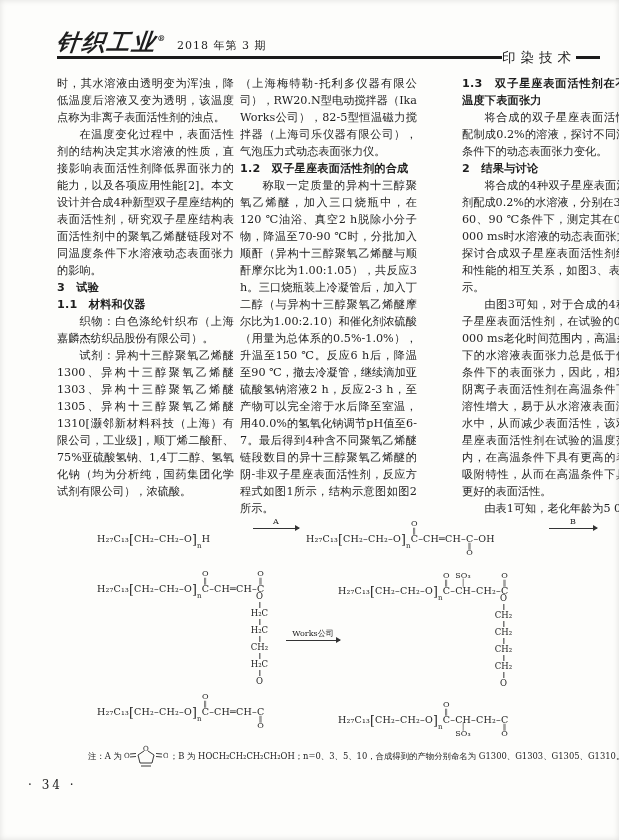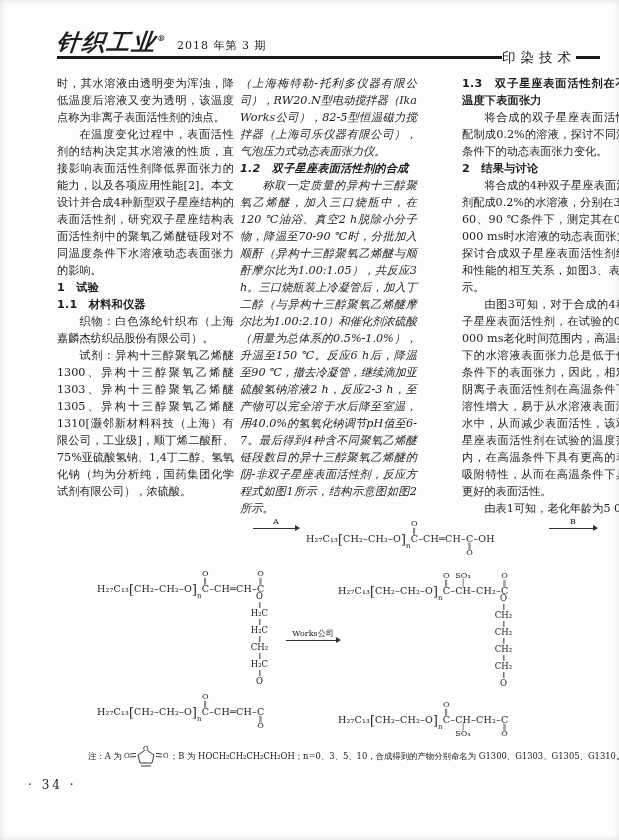--- a/index.html
+++ b/index.html
@@ -69,43 +69,46 @@
   </div>
   <div class="header-rule">
     <div class="rule-seg rule-long"></div>
     <span class="section-label">印染技术</span>
     <div class="rule-seg rule-short"></div>
   </div>
 
   <div class="col" style="left:57px;">
     <p>时，其水溶液由透明变为浑浊，降低温度后溶液又变为透明，该温度点称为非离子表面活性剂的浊点。</p>
     <p class="ind">在温度变化过程中，表面活性剂的结构决定其水溶液的性质，直接影响表面活性剂降低界面张力的能力，以及各项应用性能[2]。本文设计并合成4种新型双子星座结构的表面活性剂，研究双子星座结构表面活性剂中的聚氧乙烯醚链段对不同温度条件下水溶液动态表面张力的影响。</p>
-    <p class="hd">1　试验</p>
+    <p class="hd">3　试验</p>
     <p class="hd">1.1　材料和仪器</p>
     <p class="ind">织物：白色涤纶针织布（上海嘉麟杰纺织品股份有限公司）。</p>
     <p class="ind">试剂：异构十三醇聚氧乙烯醚1300、异构十三醇聚氧乙烯醚1303、异构十三醇聚氧乙烯醚1305、异构十三醇聚氧乙烯醚1310[灏邻新材料科技（上海）有限公司，工业级]，顺丁烯二酸酐、75%亚硫酸氢钠、1,4丁二醇、氢氧化钠（均为分析纯，国药集团化学试剂有限公司），浓硫酸。</p>
   </div>
 
-  <div class="col" style="left:240px;font-style:italic;">
+  <div class="col" style="left:240px;">
     <p>（上海梅特勒-托利多仪器有限公司），RW20.N型电动搅拌器（Ika Works公司），82-5型恒温磁力搅拌器（上海司乐仪器有限公司），气泡压力式动态表面张力仪。</p>
     <p class="hd">1.2　双子星座表面活性剂的合成</p>
     <p class="ind">称取一定质量的异构十三醇聚氧乙烯醚，加入三口烧瓶中，在120 ℃油浴、真空2 h脱除小分子物，降温至70-90 ℃时，分批加入顺酐（异构十三醇聚氧乙烯醚与顺酐摩尔比为1.00:1.05），共反应3 h。三口烧瓶装上冷凝管后，加入丁二醇（与异构十三醇聚氧乙烯醚摩尔比为1.00:2.10）和催化剂浓硫酸（用量为总体系的0.5%-1.0%），升温至150 ℃。反应6 h后，降温至90 ℃，撤去冷凝管，继续滴加亚硫酸氢钠溶液2 h，反应2-3 h，至产物可以完全溶于水后降至室温，用40.0%的氢氧化钠调节pH值至6-7。最后得到4种含不同聚氧乙烯醚链段数目的异十三醇聚氧乙烯醚的阴-非双子星座表面活性剂，反应方程式如图1所示，结构示意图如图2所示。</p>
   </div>
 
   <div class="col" style="left:419px;margin-left:43px;">
     <p class="hd">1.3　双子星座表面活性剂在不同温度下表面张力</p>
     <p class="ind">将合成的双子星座表面活性剂配制成0.2%的溶液，探讨不同温度条件下的动态表面张力变化。</p>
     <p class="hd">2　结果与讨论</p>
     <p class="ind">将合成的4种双子星座表面活性剂配成0.2%的水溶液，分别在30、60、90 ℃条件下，测定其在0-50 000 ms时水溶液的动态表面张力，探讨合成双子星座表面活性剂结构和性能的相互关系，如图3、表1所示。</p>
     <p class="ind">由图3可知，对于合成的4种双子星座表面活性剂，在试验的0-50 000 ms老化时间范围内，高温条件下的水溶液表面张力总是低于低温条件下的表面张力，因此，相对于阴离子表面活性剂在高温条件下水溶性增大，易于从水溶液表面溶于水中，从而减少表面活性，该双子星座表面活性剂在试验的温度范围内，在高温条件下具有更高的表面吸附特性，从而在高温条件下具有更好的表面活性。</p>
     <p class="ind">由表1可知，老化年龄为5 000</p>
   </div>
 
   <div class="figure">
 
+    <div class="struct" style="left:97px;top:14px;">
+      <span class="formula"><span class="tok">H₂₇C₁₃</span><span class="tok brk">[</span><span class="tok">CH₂–CH₂–O</span><span class="tok brk">]<sub>n</sub></span><span class="tok">H</span></span>
+    </div>
     <div class="harrow" style="left:253px;top:4px;width:46px;">
       <span class="lbl">A</span>
       <div class="shaft"></div>
     </div>
     <div class="struct" style="left:306px;top:14px;">
       <span class="formula"><span class="tok">H₂₇C₁₃</span><span class="tok brk">[</span><span class="tok">CH₂–CH₂–O</span><span class="tok brk">]<sub>n</sub></span><span class="tok">C<span class="att up">
               <span>O</span>
               <span class="bd">‖</span>
             </span></span><span class="tok">–CH═CH–</span><span class="tok">C<span class="att dn">
               <span class="bd">‖</span>

